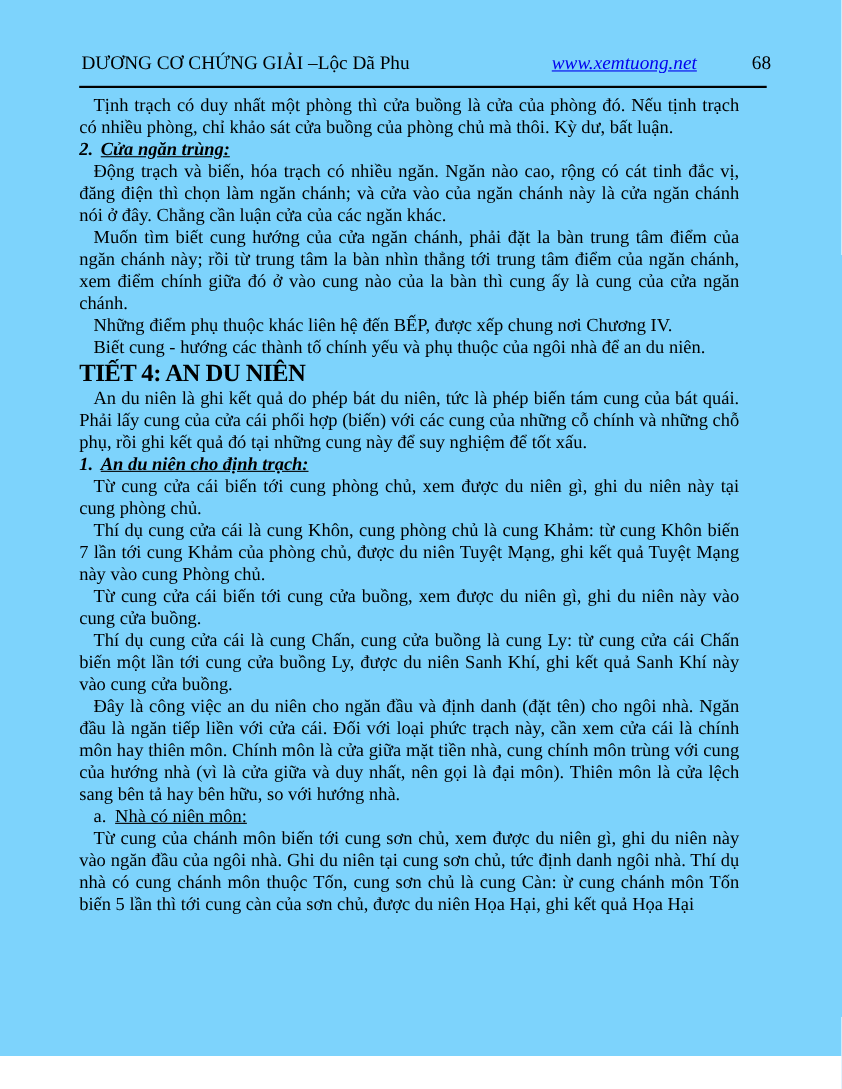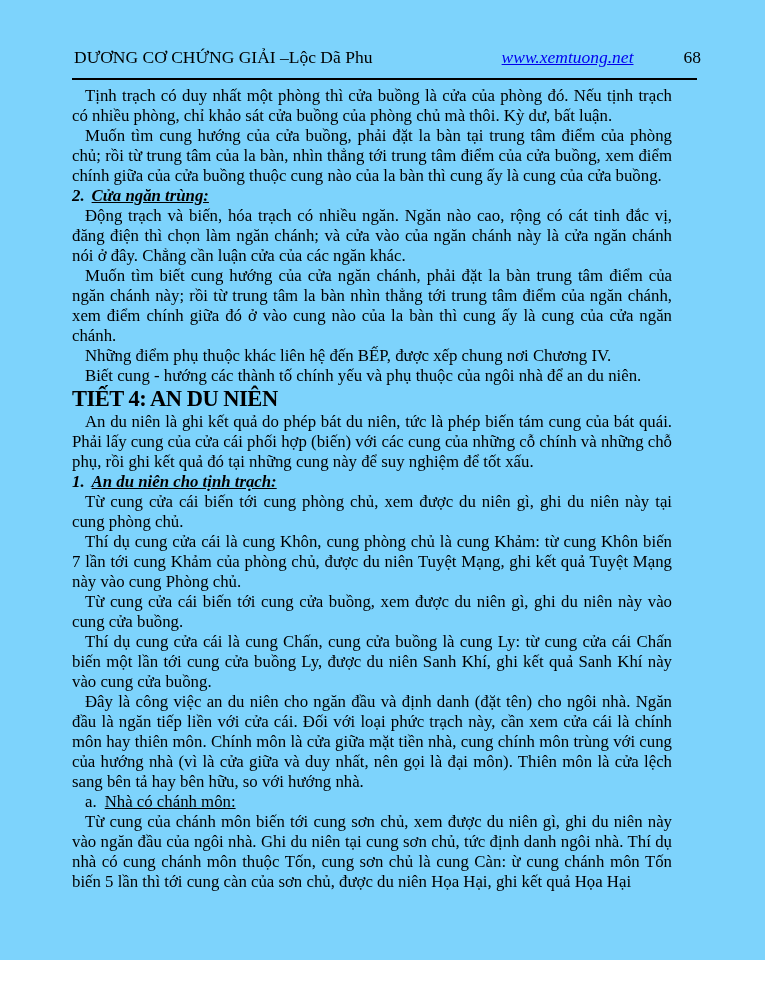--- a/index.html
+++ b/index.html
@@ -74,30 +74,29 @@
 
 <div class="page">
   <div class="header">
     <span class="header-title">DƯƠNG CƠ CHỨNG GIẢI –Lộc Dã Phu</span>
     <a class="header-link" style="color: rgb(0, 0, 238);">www.xemtuong.net</a>
     <span class="header-page">68</span>
   </div>
   <div class="header-rule"></div>
   <div class="body-text">
       <p class="para">Tịnh trạch có duy nhất một phòng thì cửa buồng là cửa của phòng đó. Nếu tịnh trạch có nhiều phòng, chỉ khảo sát cửa buồng của phòng chủ mà thôi. Kỳ dư, bất luận.</p>
-      <p class="para">Muốn tìm cung hướng của cửa buồng, phải đặt la bàn tại trung tâm điểm của phòng chủ; rồi từ trung tâm của la bàn, nhìn thẳng tới trung tâm điểm của cửa buồng, xem điểm chính giữa của cửa buồng thuộc cung nào của la bàn thì cung ấy là cung của cửa buồng.</p>
       <p class="h-num"><span class="h-num-number">2.</span><span class="h-num-text">Cửa ngăn trùng:</span></p>
       <p class="para">Động trạch và biến, hóa trạch có nhiều ngăn. Ngăn nào cao, rộng có cát tinh đắc vị, đăng điện thì chọn làm ngăn chánh; và cửa vào của ngăn chánh này là cửa ngăn chánh nói ở đây. Chẳng cần luận cửa của các ngăn khác.</p>
       <p class="para">Muốn tìm biết cung hướng của cửa ngăn chánh, phải đặt la bàn trung tâm điểm của ngăn chánh này; rồi từ trung tâm la bàn nhìn thẳng tới trung tâm điểm của ngăn chánh, xem điểm chính giữa đó ở vào cung nào của la bàn thì cung ấy là cung của cửa ngăn chánh.</p>
       <p class="para">Những điểm phụ thuộc khác liên hệ đến BẾP, được xếp chung nơi Chương IV.</p>
       <p class="para">Biết cung - hướng các thành tố chính yếu và phụ thuộc của ngôi nhà để an du niên.</p>
       <p class="h1">TIẾT 4: AN DU NIÊN</p>
       <p class="para">An du niên là ghi kết quả do phép bát du niên, tức là phép biến tám cung của bát quái. Phải lấy cung của cửa cái phối hợp (biến) với các cung của những cỗ chính và những chỗ phụ, rồi ghi kết quả đó tại những cung này để suy nghiệm để tốt xấu.</p>
-      <p class="h-num"><span class="h-num-number">1.</span><span class="h-num-text">An du niên cho tịnh trạch:</span></p>
+      <p class="h-num"><span class="h-num-number">1.</span><span class="h-num-text">An du niên cho định trạch:</span></p>
       <p class="para">Từ cung cửa cái biến tới cung phòng chủ, xem được du niên gì, ghi du niên này tại cung phòng chủ.</p>
       <p class="para">Thí dụ cung cửa cái là cung Khôn, cung phòng chủ là cung Khảm: từ cung Khôn biến 7 lần tới cung Khảm của phòng chủ, được du niên Tuyệt Mạng, ghi kết quả Tuyệt Mạng này vào cung Phòng chủ.</p>
       <p class="para">Từ cung cửa cái biến tới cung cửa buồng, xem được du niên gì, ghi du niên này vào cung cửa buồng.</p>
       <p class="para">Thí dụ cung cửa cái là cung Chấn, cung cửa buồng là cung Ly: từ cung cửa cái Chấn biến một lần tới cung cửa buồng Ly, được du niên Sanh Khí, ghi kết quả Sanh Khí này vào cung cửa buồng.</p>
       <p class="para">Đây là công việc an du niên cho ngăn đầu và định danh (đặt tên) cho ngôi nhà. Ngăn đầu là ngăn tiếp liền với cửa cái. Đối với loại phức trạch này, cần xem cửa cái là chính môn hay thiên môn. Chính môn là cửa giữa mặt tiền nhà, cung chính môn trùng với cung của hướng nhà (vì là cửa giữa và duy nhất, nên gọi là đại môn). Thiên môn là cửa lệch sang bên tả hay bên hữu, so với hướng nhà.</p>
-      <p class="h-alpha"><span class="h-alpha-letter">a.</span><span class="h-alpha-text">Nhà có chánh môn:</span></p>
+      <p class="h-alpha"><span class="h-alpha-letter">a.</span><span class="h-alpha-text">Nhà có niên môn:</span></p>
       <p class="para">Từ cung của chánh môn biến tới cung sơn chủ, xem được du niên gì, ghi du niên này vào ngăn đầu của ngôi nhà. Ghi du niên tại cung sơn chủ, tức định danh ngôi nhà. Thí dụ nhà có cung chánh môn thuộc Tốn, cung sơn chủ là cung Càn: ừ cung chánh môn Tốn biến 5 lần thì tới cung càn của sơn chủ, được du niên Họa Hại, ghi kết quả Họa Hại</p>
     </div>
 </div>
 
 </body></html>

